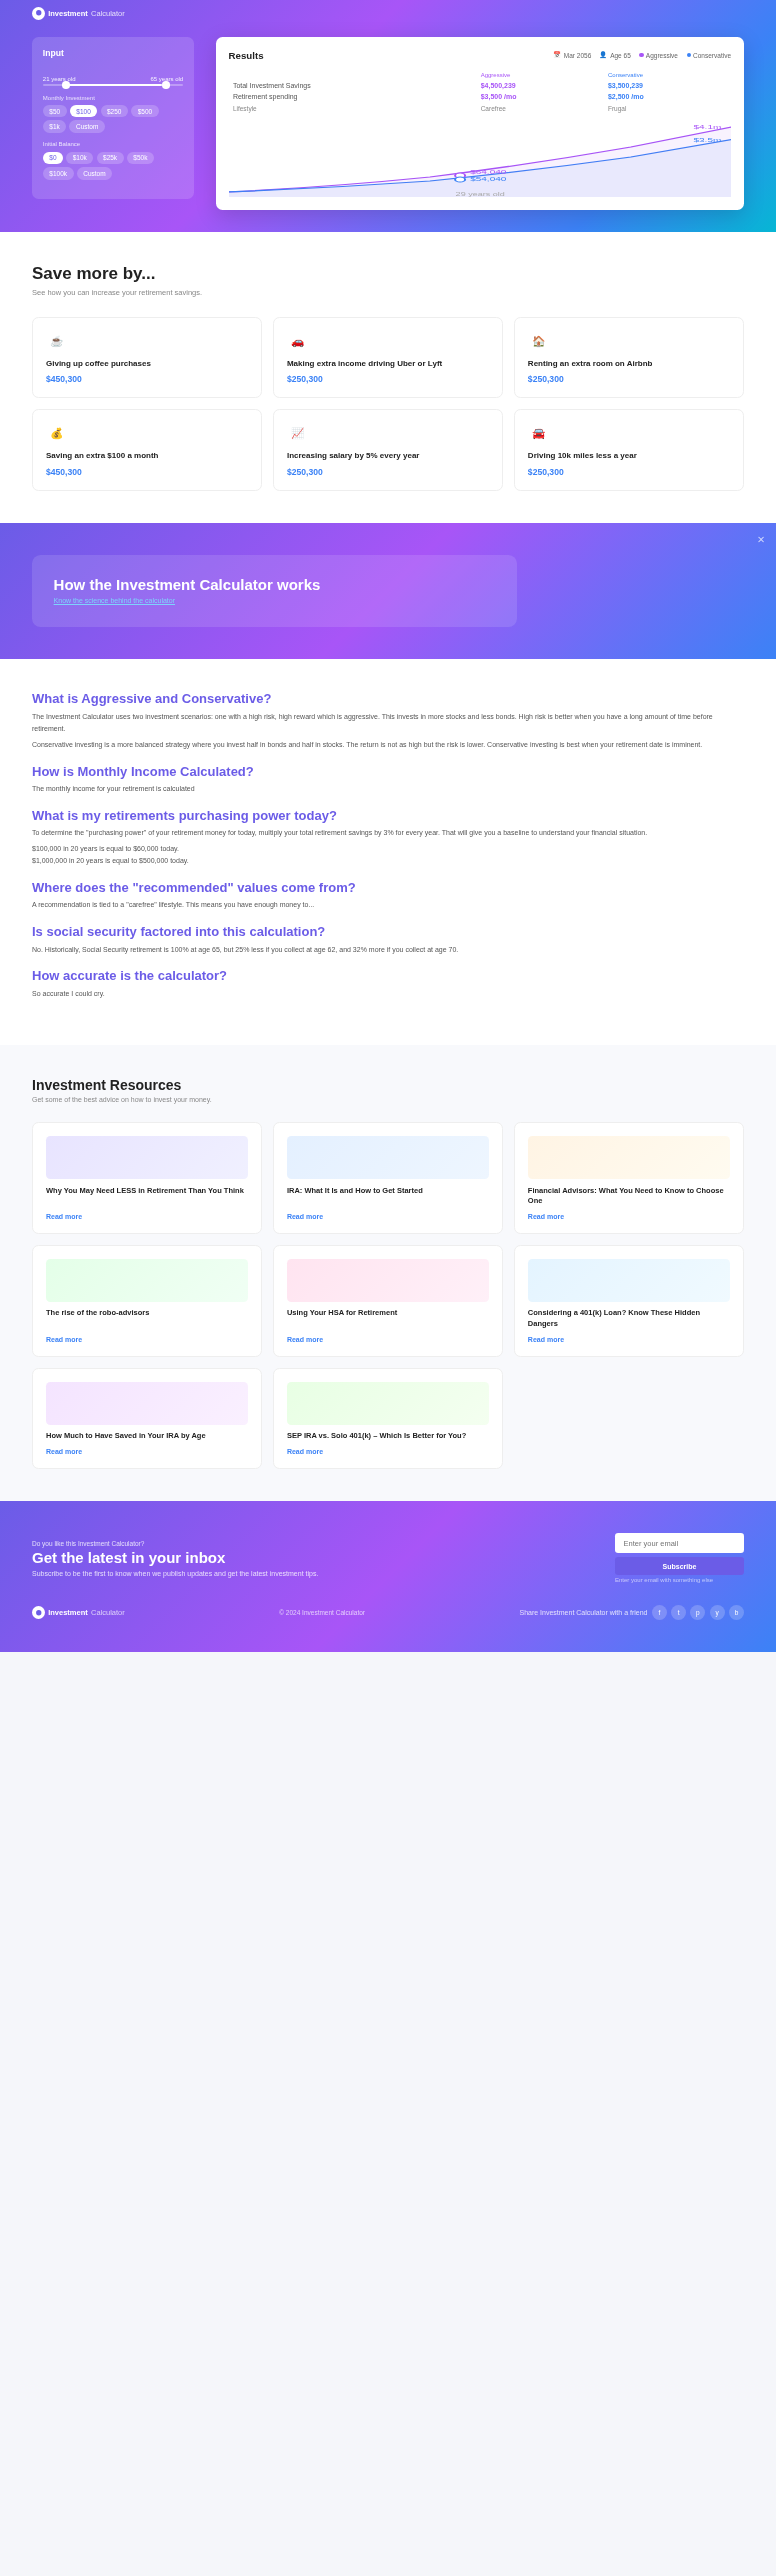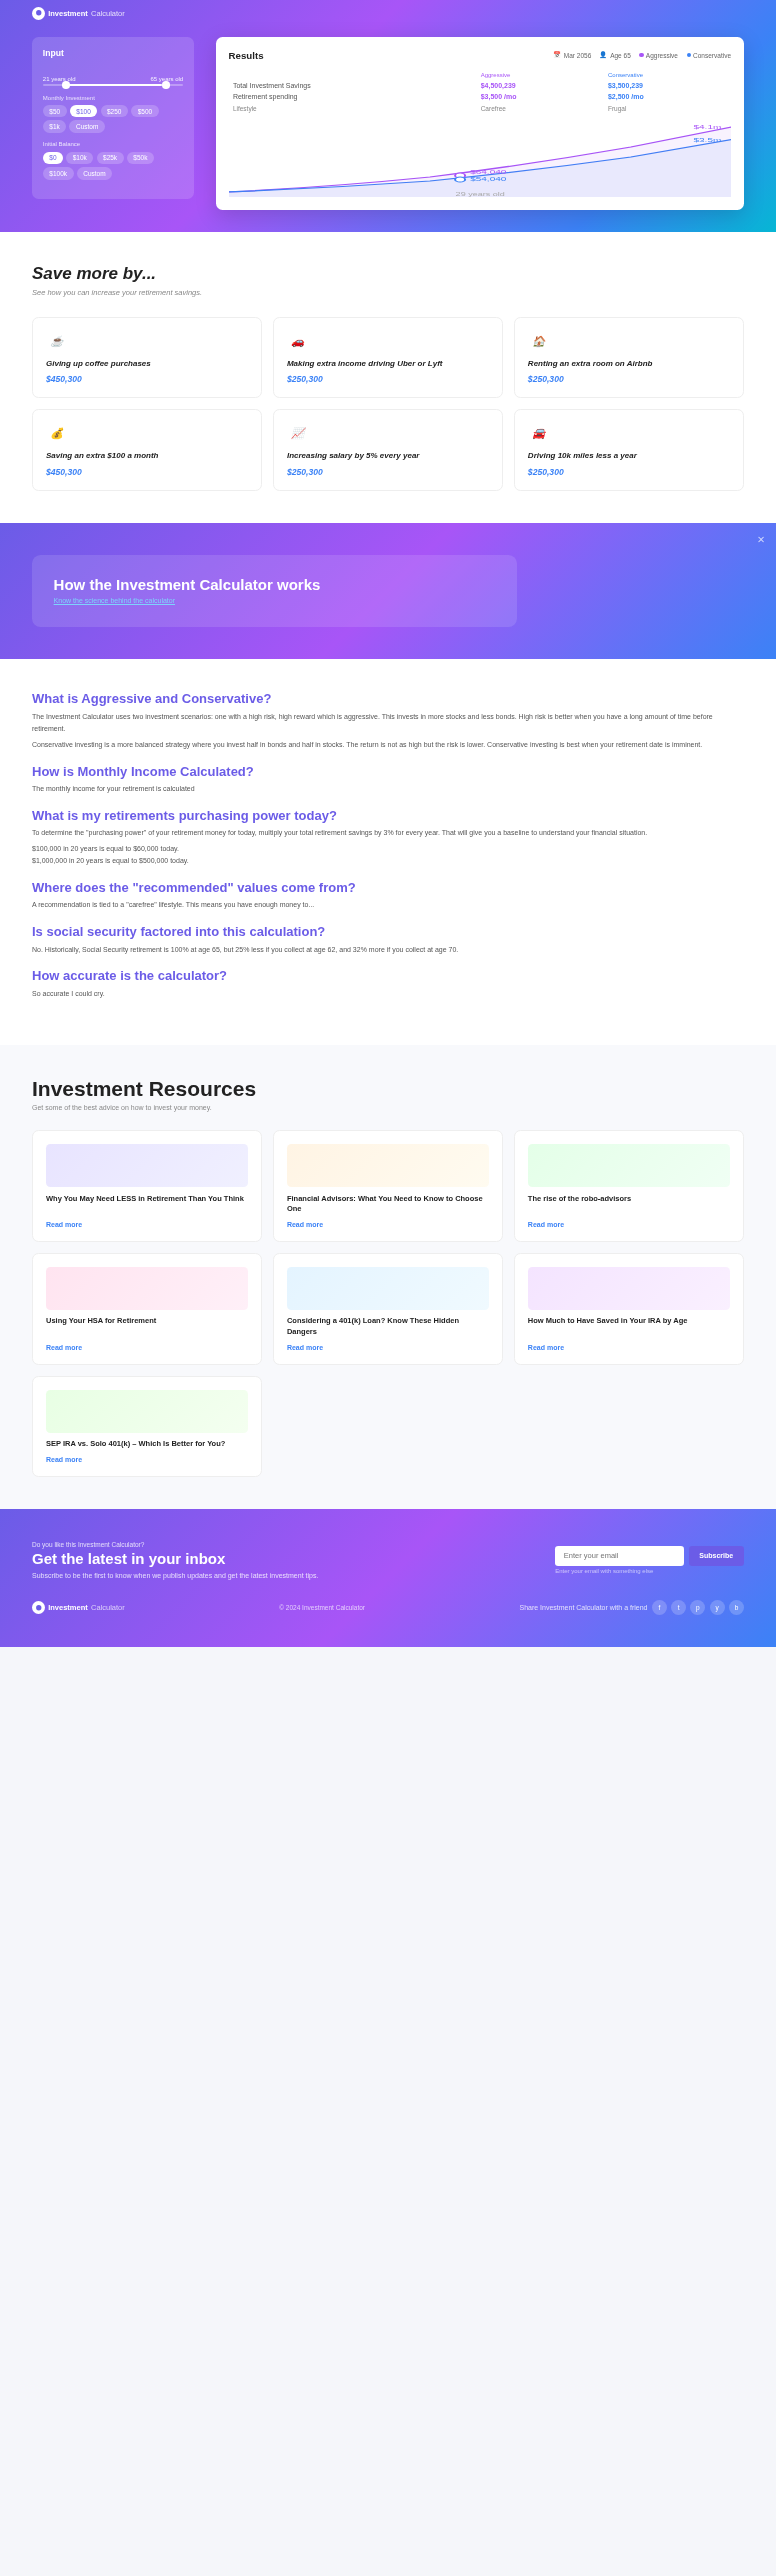--- a/index.html
+++ b/index.html
@@ -66,21 +66,21 @@
     .results-table td { padding: 2.2px 4.3px; font-size: 7px; }
     .results-table .col-label { color: #555; font-weight: 500; }
     .results-table .col-agg { color: #a855f7; font-weight: 600; }
     .results-table .col-con { color: #3b82f6; font-weight: 600; }
     .results-table .lifestyle-row td { color: #888; font-size: 6.5px; }
 
     .chart-area { position: relative; height: 75px; margin-top: 4.3px; }
     .chart-svg { width: 100%; height: 100%; }
 
     
-    .save-more-section { background: #fff; padding: 32px; font-style: italic; }
+    .save-more-section { background: #fff; padding: 32px; }
     .save-more-title { font-size: 17px; font-weight: 700; color: #222; margin-bottom: 4.3px; }
     .save-more-sub { font-size: 7.5px; color: #888; margin-bottom: 19.4px; }
     .cards-grid { display: grid; grid-template-columns: repeat(3, 1fr); gap: 10.8px; }
     .card {
       border: 0.5px solid #eee; border-radius: 6.5px; padding: 13px; display: flex; flex-direction: column; gap: 6.5px;
       transition: box-shadow 0.2s;
     }
     .card-icon { width: 21.6px; height: 21.6px; border-radius: 4.3px; display: flex; align-items: center; justify-content: center; font-size: 10.8px; }
     .card-title { font-size: 8px; font-weight: 600; color: #222; }
     .card-amount { font-size: 8.6px; font-weight: 700; color: #3b82f6; margin-top: auto; }
@@ -98,42 +98,42 @@
 
     
     .faq-section { background: #fff; padding: 32px; }
     .faq-item { margin-bottom: 13px; }
     .faq-q { font-size: 13px; font-weight: 600; color: #6b5ce7; margin-bottom: 4.3px; cursor: pointer; }
     .faq-a { font-size: 7px; color: #555; line-height: 1.7; }
     .faq-a p { margin-bottom: 4.3px; }
 
     
     .resources-section { background: #f8f9fc; padding: 32px; }
-    .resources-title { font-size: 21px; font-weight: 700; color: #222; margin-bottom: 3.2px; }
+    .resources-title { font-size: 14px; font-weight: 700; color: #222; margin-bottom: 3.2px; }
     .resources-sub { font-size: 7px; color: #888; margin-bottom: 19.4px; }
     .resources-grid { display: grid; grid-template-columns: repeat(3, 1fr); gap: 10.8px; }
     .resource-card {
       background: #fff; border-radius: 6.5px; padding: 13px; display: flex; flex-direction: column; gap: 6.5px;
       border: 0.5px solid #eee;
     }
     .resource-card-title { font-size: 7.5px; font-weight: 600; color: #222; line-height: 1.4; }
     .resource-card-img { height: 43px; background: linear-gradient(135deg, #e8e8ff, #f0f4ff); border-radius: 4.3px; }
     .read-more { color: #3b82f6; font-size: 7px; font-weight: 600; cursor: pointer; margin-top: auto; }
 
     
     .footer-gradient {
       background: linear-gradient(135deg, #6b5ce7 0%, #a855f7 50%, #3b82f6 100%);
       padding: 32px; display: flex; flex-direction: column; gap: 21.6px;
     }
     .footer-cta { display: flex; justify-content: space-between; align-items: center; }
     .footer-cta-left {}
     .footer-cta-pre { color: rgba(255,255,255,0.8); font-size: 6.5px; margin-bottom: 2.2px; }
     .footer-cta-title { color: #fff; font-size: 15px; font-weight: 700; margin-bottom: 4.3px; }
     .footer-cta-sub { color: rgba(255,255,255,0.8); font-size: 7px; }
-    .email-form { display: flex; gap: 4.3px; }
+    .email-form { display: flex; gap: 4.3px; flex-direction: column; }
     .email-input {
       padding: 5.4px 8.6px; border-radius: 3.2px; border: none; font-size: 7.5px; width: 129px;
     }
     .subscribe-btn {
       padding: 5.4px 10.8px; background: #6b5ce7; color: #fff; border: none; border-radius: 3.2px; font-size: 7px; cursor: pointer; font-weight: 600;
     }
     .footer-bottom { display: flex; justify-content: space-between; align-items: center; }
     .footer-logo { display: flex; gap: 3.2px; align-items: center; }
     .footer-logo-text { color: #fff; font-size: 7.5px; font-weight: 600; }
     .footer-logo-sub { color: rgba(255,255,255,0.7); font-size: 7.5px; }
@@ -365,20 +365,25 @@
   <h2 class="resources-title">Investment Resources</h2>
   <p class="resources-sub">Get some of the best advice on how to invest your money.</p>
 
   <div class="resources-grid">
     <div class="resource-card">
       <div class="resource-card-img" style="background: linear-gradient(135deg,#e8e4ff,#f0f0ff);"></div>
       <div class="resource-card-title">Why You May Need LESS in Retirement Than You Think</div>
       <span class="read-more">Read more</span>
     </div>
     <div class="resource-card">
+      <div class="resource-card-img" style="background: linear-gradient(135deg,#e4f0ff,#eef6ff);"></div>
+      <div class="resource-card-title">IRA: What It Is and How to Get Started</div>
+      <span class="read-more">Read more</span>
+    </div>
+    <div class="resource-card">
       <div class="resource-card-img" style="background: linear-gradient(135deg,#fff4e4,#fffbf0);"></div>
       <div class="resource-card-title">Financial Advisors: What You Need to Know to Choose One</div>
       <span class="read-more">Read more</span>
     </div>
     <div class="resource-card">
       <div class="resource-card-img" style="background: linear-gradient(135deg,#e4ffe8,#f0fff4);"></div>
       <div class="resource-card-title">The rise of the robo-advisors</div>
       <span class="read-more">Read more</span>
     </div>
     <div class="resource-card">

